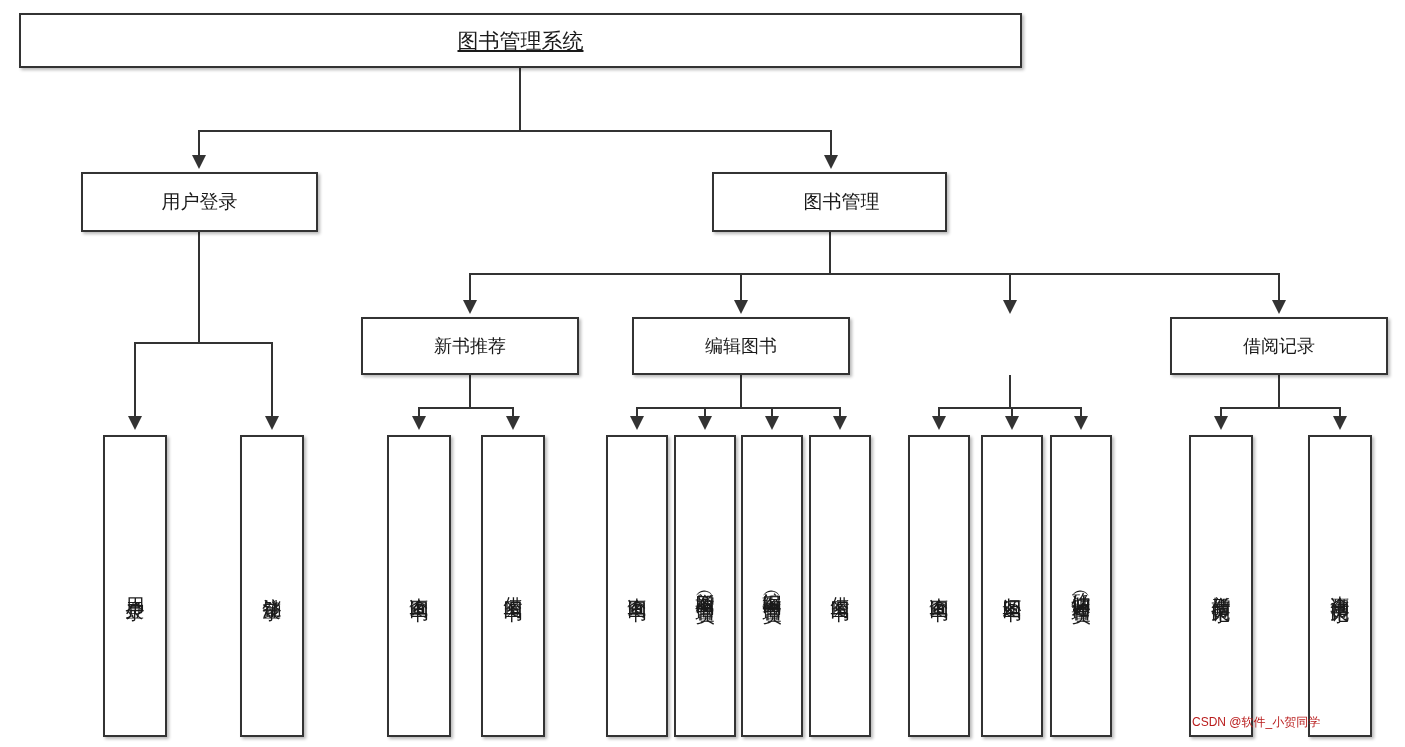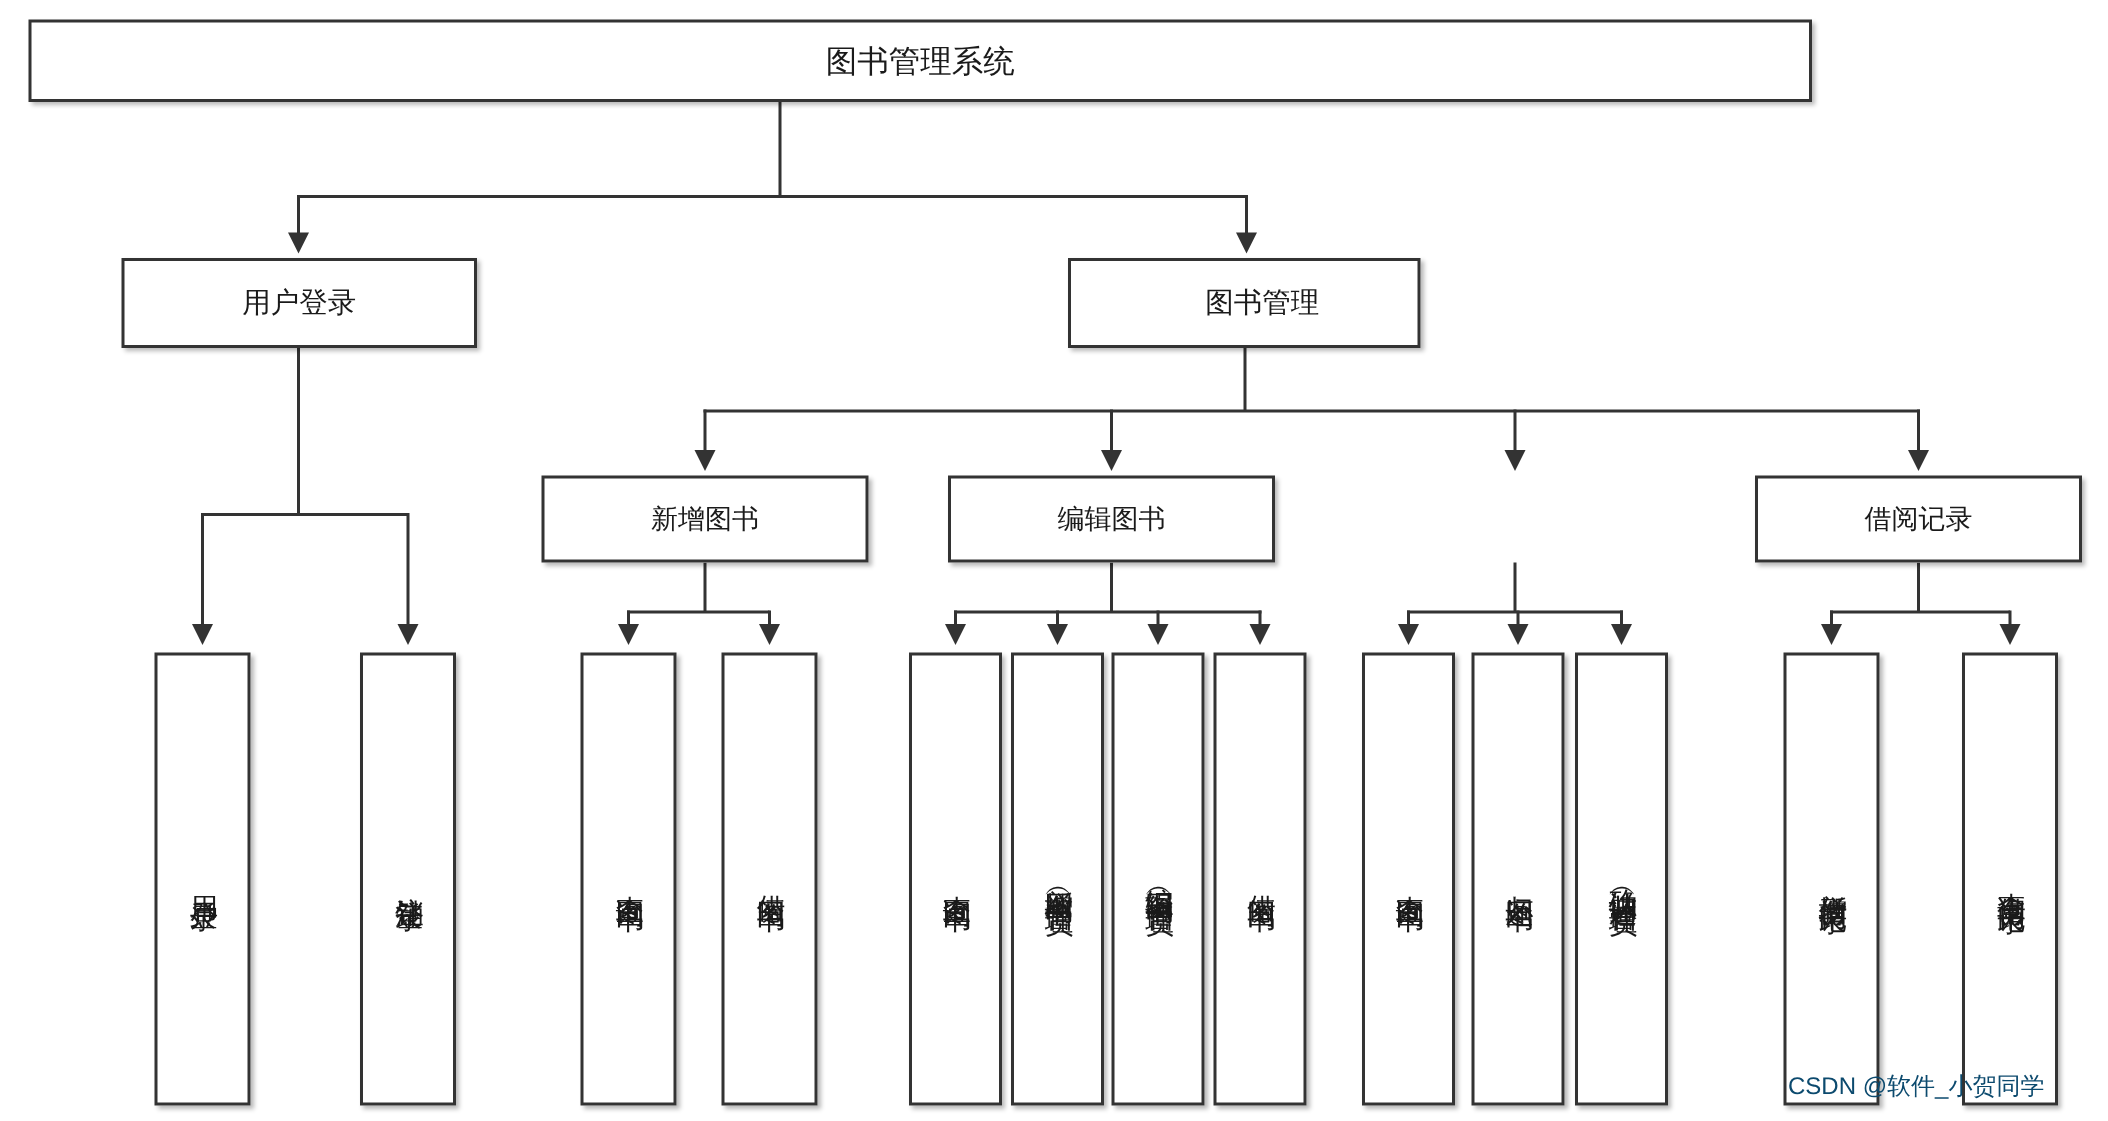--- a/index.html
+++ b/index.html
@@ -69,33 +69,33 @@
     width: 0;
     height: 0;
     border-left: 7px solid transparent;
     border-right: 7px solid transparent;
     border-top: 14px solid #333333;
     z-index: 2;
   }
   
   .watermark {
     position: absolute;
-    color: #0c4a6e;
-    font-size: 16px;
+    color: #b91c1c;
+    font-size: 12px;
     white-space: nowrap;
     z-index: 4;
     pointer-events: none;
   }
 </style>
 </head>
 <body>
 
 <div id="canvas">
 
-  <div class="node root" style="left:19px; top:13px; width:1189px; height:55px;">
+  <div class="node root" style="left:19px; top:13px; width:1003px; height:55px;text-decoration:underline;">
     <span>图书管理系统</span>
   </div>
 
   <div class="vline" style="left:519px; top:68px; width:2px; height:63px;"></div>
   <div class="hline" style="left:198px; top:130px; width:634px; height:2px;"></div>
   <div class="vline" style="left:198px; top:130px; width:2px; height:28px;"></div>
   <div class="arrow" style="left:192px; top:155px;"></div>
   <div class="vline" style="left:830px; top:130px; width:2px; height:28px;"></div>
   <div class="arrow" style="left:824px; top:155px;"></div>
 
@@ -118,21 +118,21 @@
   <div class="vline" style="left:469px; top:273px; width:2px; height:30px;"></div>
   <div class="arrow" style="left:463px; top:300px;"></div>
   <div class="vline" style="left:740px; top:273px; width:2px; height:30px;"></div>
   <div class="arrow" style="left:734px; top:300px;"></div>
   <div class="vline" style="left:1009px; top:273px; width:2px; height:30px;"></div>
   <div class="arrow" style="left:1003px; top:300px;"></div>
   <div class="vline" style="left:1278px; top:273px; width:2px; height:30px;"></div>
   <div class="arrow" style="left:1272px; top:300px;"></div>
 
   <div class="node level3" style="left:361px; top:317px; width:218px; height:58px;">
-    <span>新增图书</span>
+    <span>新书推荐</span>
   </div>
   <div class="node level3" style="left:632px; top:317px; width:218px; height:58px;">
     <span>编辑图书</span>
   </div>
   <div class="node level3" style="left:1170px; top:317px; width:218px; height:58px;">
     <span>借阅记录</span>
   </div>
 
   <div class="vline" style="left:469px; top:375px; width:2px; height:33px;"></div>
   <div class="hline" style="left:418px; top:407px; width:95px; height:2px;"></div>

